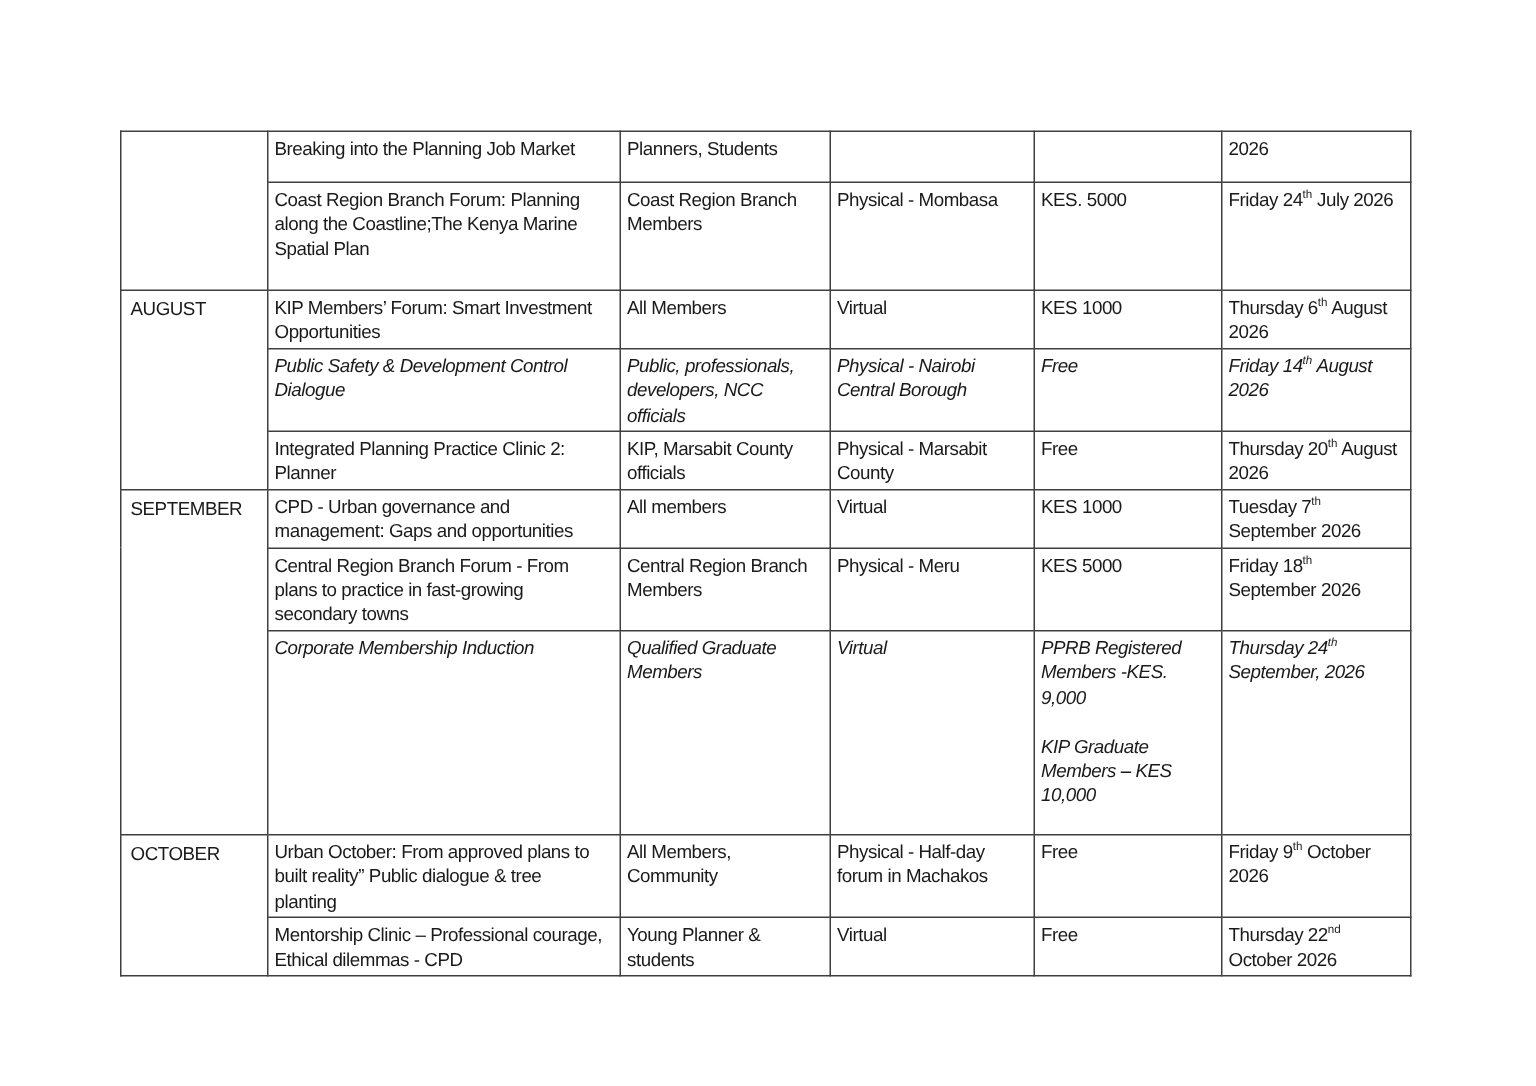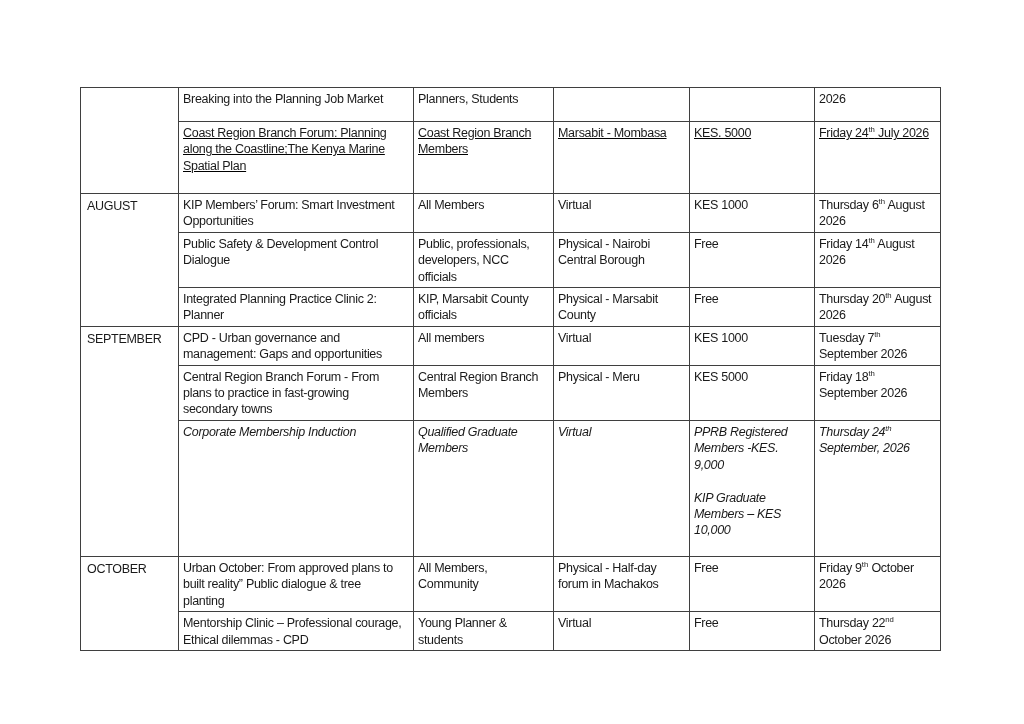--- a/index.html
+++ b/index.html
@@ -60,36 +60,36 @@
     </colgroup>
     <tbody>
         <tr style="height: 34px;">
           <td class="cell month-cell" rowspan="2"></td>
           <td class="cell event-cell">Breaking into the Planning Job Market</td>
           <td class="cell audience-cell">Planners, Students</td>
           <td class="cell mode-cell"></td>
           <td class="cell fee-cell"></td>
           <td class="cell date-cell">2026</td>
         </tr>
-        <tr style="height: 72px; text-decoration: underline;">
+        <tr style="height: 72px;">
           <td class="cell event-cell">Coast Region Branch Forum: Planning along the Coastline;The Kenya Marine Spatial Plan</td>
           <td class="cell audience-cell">Coast Region Branch Members</td>
-          <td class="cell mode-cell">Marsabit - Mombasa</td>
+          <td class="cell mode-cell">Physical - Mombasa</td>
           <td class="cell fee-cell">KES. 5000</td>
           <td class="cell date-cell">Friday 24<sup>th</sup> July 2026</td>
         </tr>
         <tr style="height: 35px; padding-left: 41px;">
           <td class="cell month-cell" rowspan="3">AUGUST</td>
           <td class="cell event-cell">KIP Members’ Forum: Smart Investment Opportunities</td>
           <td class="cell audience-cell">All Members</td>
           <td class="cell mode-cell">Virtual</td>
           <td class="cell fee-cell">KES 1000</td>
           <td class="cell date-cell">Thursday 6<sup>th</sup> August 2026</td>
         </tr>
-        <tr style="height: 50px;">
+        <tr style="height: 50px; font-style: italic;">
           <td class="cell event-cell">Public Safety &amp; Development Control Dialogue</td>
           <td class="cell audience-cell">Public, professionals, developers, NCC officials</td>
           <td class="cell mode-cell">Physical - Nairobi Central Borough</td>
           <td class="cell fee-cell">Free</td>
           <td class="cell date-cell">Friday 14<sup>th</sup> August 2026</td>
         </tr>
         <tr style="height: 35px;">
           <td class="cell event-cell">Integrated Planning Practice Clinic 2: Planner</td>
           <td class="cell audience-cell">KIP, Marsabit County officials</td>
           <td class="cell mode-cell">Physical - Marsabit County</td>

